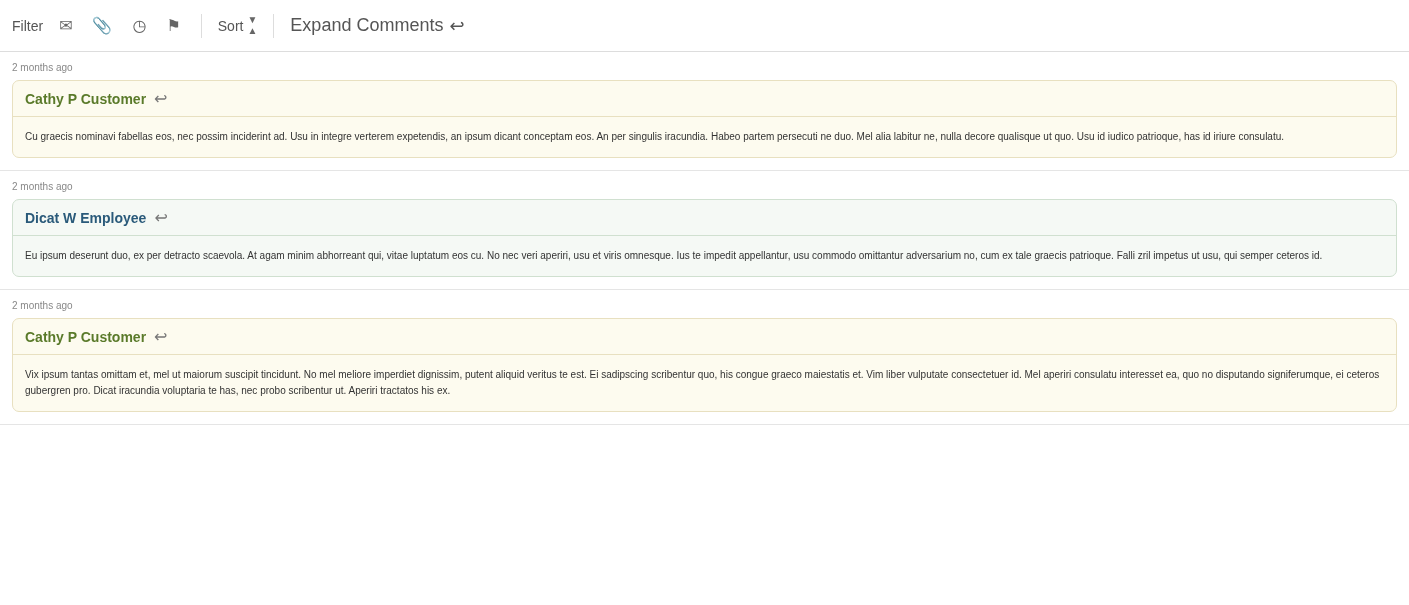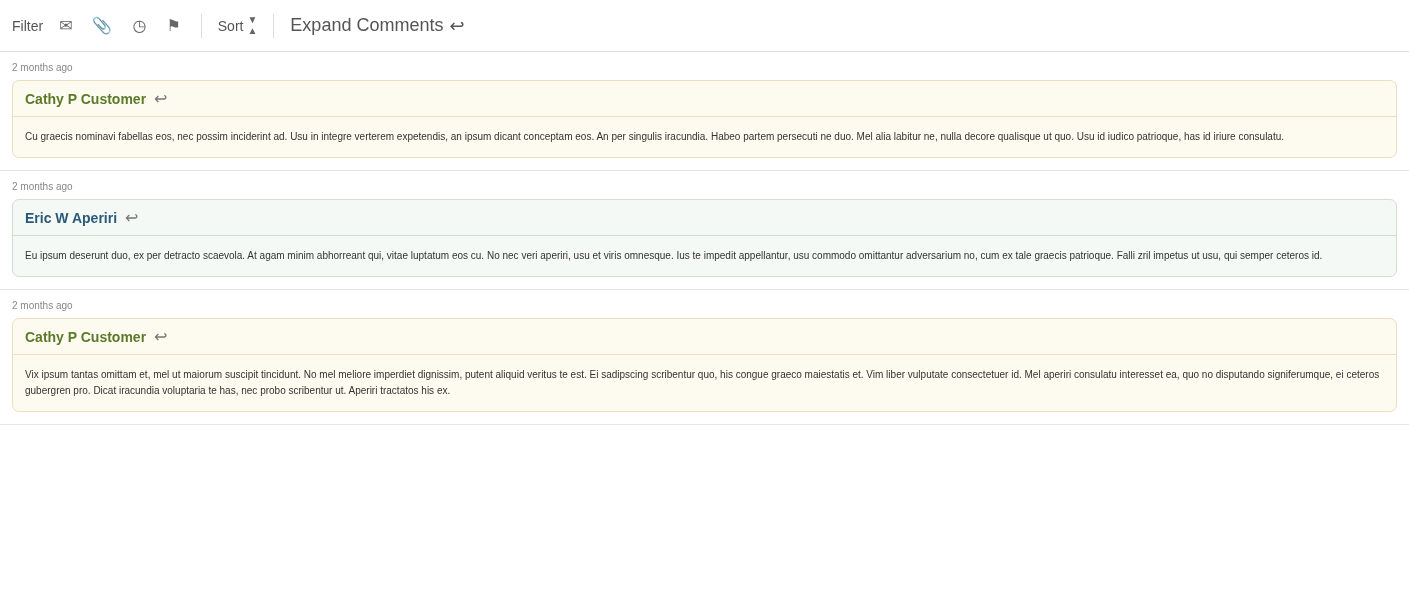--- a/index.html
+++ b/index.html
@@ -175,21 +175,21 @@
           <span class="reply-icon" title="Reply">↩</span>
         </div>
         <div class="comment-body">Cu graecis nominavi fabellas eos, nec possim inciderint ad. Usu in integre verterem expetendis, an ipsum dicant conceptam eos. An per singulis iracundia. Habeo partem persecuti ne duo. Mel alia labitur ne, nulla decore qualisque ut quo. Usu id iudico patrioque, has id iriure consulatu.</div>
       </div>
     </div>
 
     <div class="comment-group">
       <div class="timestamp">2 months ago</div>
       <div class="comment-card employee">
         <div class="comment-header">
-          <span class="comment-author employee">Eric W Aperiri</span>
+          <span class="comment-author employee">Dicat W Employee</span>
           <span class="reply-icon" title="Reply">↩</span>
         </div>
         <div class="comment-body">Eu ipsum deserunt duo, ex per detracto scaevola. At agam minim abhorreant qui, vitae luptatum eos cu. No nec veri aperiri, usu et viris omnesque. Ius te impedit appellantur, usu commodo omittantur adversarium no, cum ex tale graecis patrioque. Falli zril impetus ut usu, qui semper ceteros id.</div>
       </div>
     </div>
 
     <div class="comment-group">
       <div class="timestamp">2 months ago</div>
       <div class="comment-card customer">
         <div class="comment-header">

